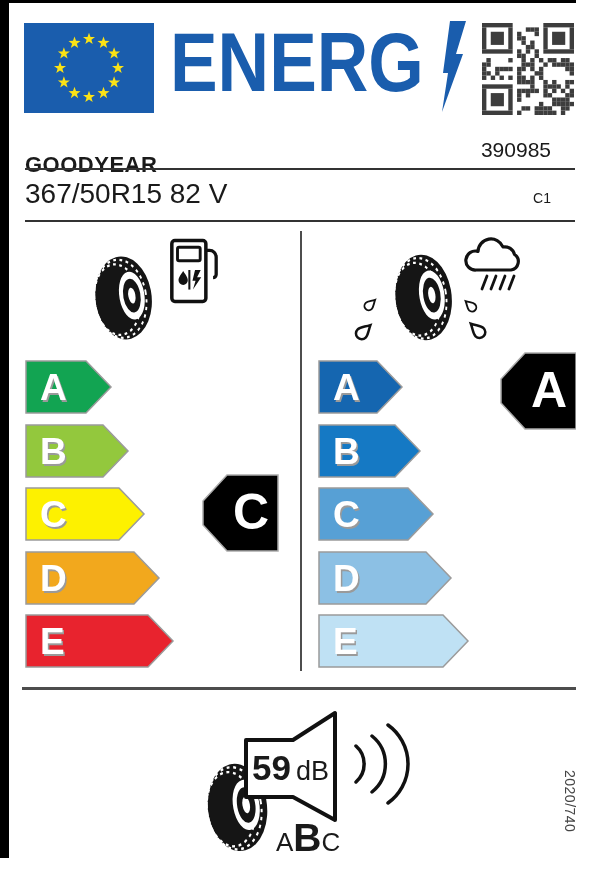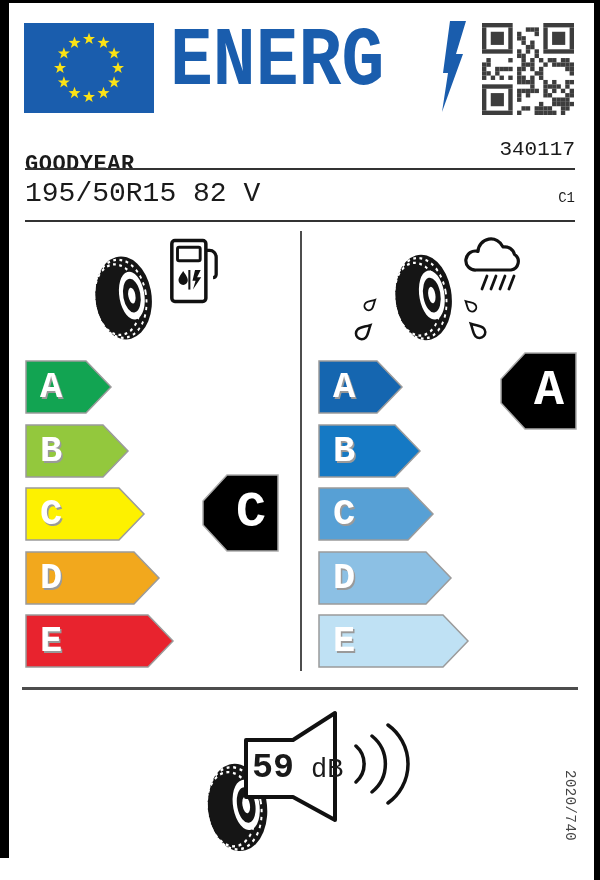--- a/index.html
+++ b/index.html
@@ -1,38 +1,38 @@
 <!DOCTYPE html>
 <html><head>
 <meta charset="utf-8">
 <style>
   html,body{margin:0;padding:0;background:#fff;}
   .lbl{position:relative;width:576px;height:880px;background:#fff;overflow:hidden;
-       font-family:Liberation Mono, monospace;color:#1a1a1a;padding-left:24px;}
+       font-family:Liberation Sans, sans-serif;color:#1a1a1a;}
   .abs{position:absolute;}
   .frame{position:absolute;background:#000;}
   .wordmark{position:absolute;left:170px;top:20px;font-size:84px;line-height:84px;font-weight:bold;
             color:#1a5dad;transform:scaleX(.85);transform-origin:left top;white-space:nowrap;}
   .brand{position:absolute;left:25px;top:152px;font-size:22px;font-weight:bold;letter-spacing:.5px;}
   .artnum{position:absolute;right:25px;top:138px;font-size:21px;}
   .desig{position:absolute;left:25px;top:178px;font-size:28px;}
   .tclass{position:absolute;right:25px;top:190px;font-size:14px;}
   .hline{position:absolute;background:#333;}
   .vline{position:absolute;background:#4d4d4d;}
   .bar{position:absolute;}
   .bar svg{display:block;}
   .bar-letter{position:absolute;left:15px;top:0;height:54px;line-height:55px;font-size:37px;
               font-weight:bold;color:#fff;text-shadow:1.5px 1.5px 0 #9a9a9a;}
   .indicator{position:absolute;}
   .indicator svg{display:block;}
   .ind-letter{position:absolute;left:20px;top:0;width:58px;height:79px;line-height:77px;
               text-align:center;font-size:50px;font-weight:bold;color:#fff;}
   .dbtext{position:absolute;left:252px;top:748px;white-space:nowrap;}
   .dbtext .val{font-size:35px;font-weight:bold;}
-  .dbtext .unit{font-size:27px;margin-left:17px;}
+  .dbtext .unit{font-size:27px;margin-left:5px;}
   .abc{position:absolute;left:276px;top:816px;white-space:nowrap;}
   .abc .s{font-size:26px;}
   .abc .b{font-size:39px;font-weight:bold;}
   .reg{position:absolute;left:562px;top:770px;height:95px;font-size:14px;color:#444;
        writing-mode:vertical-rl;letter-spacing:.5px;}
   svg{overflow:visible;}
 </style>
 </head>
 <body>
 
@@ -211,24 +211,24 @@
       <rect x="35.04761904761905" y="87.61904761904762" width="4.380952380952381" height="4.380952380952381" fill="#3d3d3d"></rect>
       <rect x="52.57142857142858" y="87.61904761904762" width="4.380952380952381" height="4.380952380952381" fill="#3d3d3d"></rect>
       <rect x="56.952380952380956" y="87.61904761904762" width="4.380952380952381" height="4.380952380952381" fill="#3d3d3d"></rect>
       <rect x="61.33333333333334" y="87.61904761904762" width="4.380952380952381" height="4.380952380952381" fill="#3d3d3d"></rect>
       <rect x="65.71428571428572" y="87.61904761904762" width="4.380952380952381" height="4.380952380952381" fill="#3d3d3d"></rect>
       <rect x="70.0952380952381" y="87.61904761904762" width="4.380952380952381" height="4.380952380952381" fill="#3d3d3d"></rect>
       <rect x="78.85714285714286" y="87.61904761904762" width="4.380952380952381" height="4.380952380952381" fill="#3d3d3d"></rect>
     </svg>
 
   <div class="brand">GOODYEAR</div>
-  <div class="artnum">340117</div>
+  <div class="artnum">390985</div>
   <div class="hline" style="left:25px;top:168px;width:550px;height:2px;"></div>
 
-  <div class="desig">195/50R15 82 V</div>
+  <div class="desig">367/50R15 82 V</div>
   <div class="tclass">C1</div>
   <div class="hline" style="left:25px;top:220px;width:550px;height:2px;"></div>
 
   <div class="vline" style="left:300px;top:231px;width:2px;height:440px;"></div>
 
   <svg class="abs" style="left:86px;top:250px;" width="78" height="95" viewBox="0 0 100 100" preserveAspectRatio="none">
     <use href="#tyre3d"></use>
   </svg>
   <svg class="abs" style="left:169px;top:238px;" width="50" height="66" viewBox="0 0 48 64">
     <rect x="2.5" y="2.5" width="33" height="59" rx="3" fill="#fff" stroke="#111" stroke-width="3.4"></rect>
@@ -345,16 +345,19 @@
   <svg class="abs" style="left:348px;top:716px;" width="56" height="96" viewBox="0 0 56 96">
     <g fill="none" stroke="#111" stroke-width="3.5" stroke-linecap="round">
       <path d="M8,30 a24,24 0 0 1 0,36"></path>
       <path d="M24,20 a36,36 0 0 1 0,56"></path>
       <path d="M40,9 a48,48 0 0 1 0,78"></path>
     </g>
   </svg>
   <div class="dbtext">
     <span class="val">59</span><span class="unit">dB</span>
   </div>
+  <div class="abc">
+    <span class="s">A</span><span class="b">B</span><span class="s">C</span>
+  </div>
 
   <div class="reg">2020/740</div>
 
 </div>
 
 </body></html>

